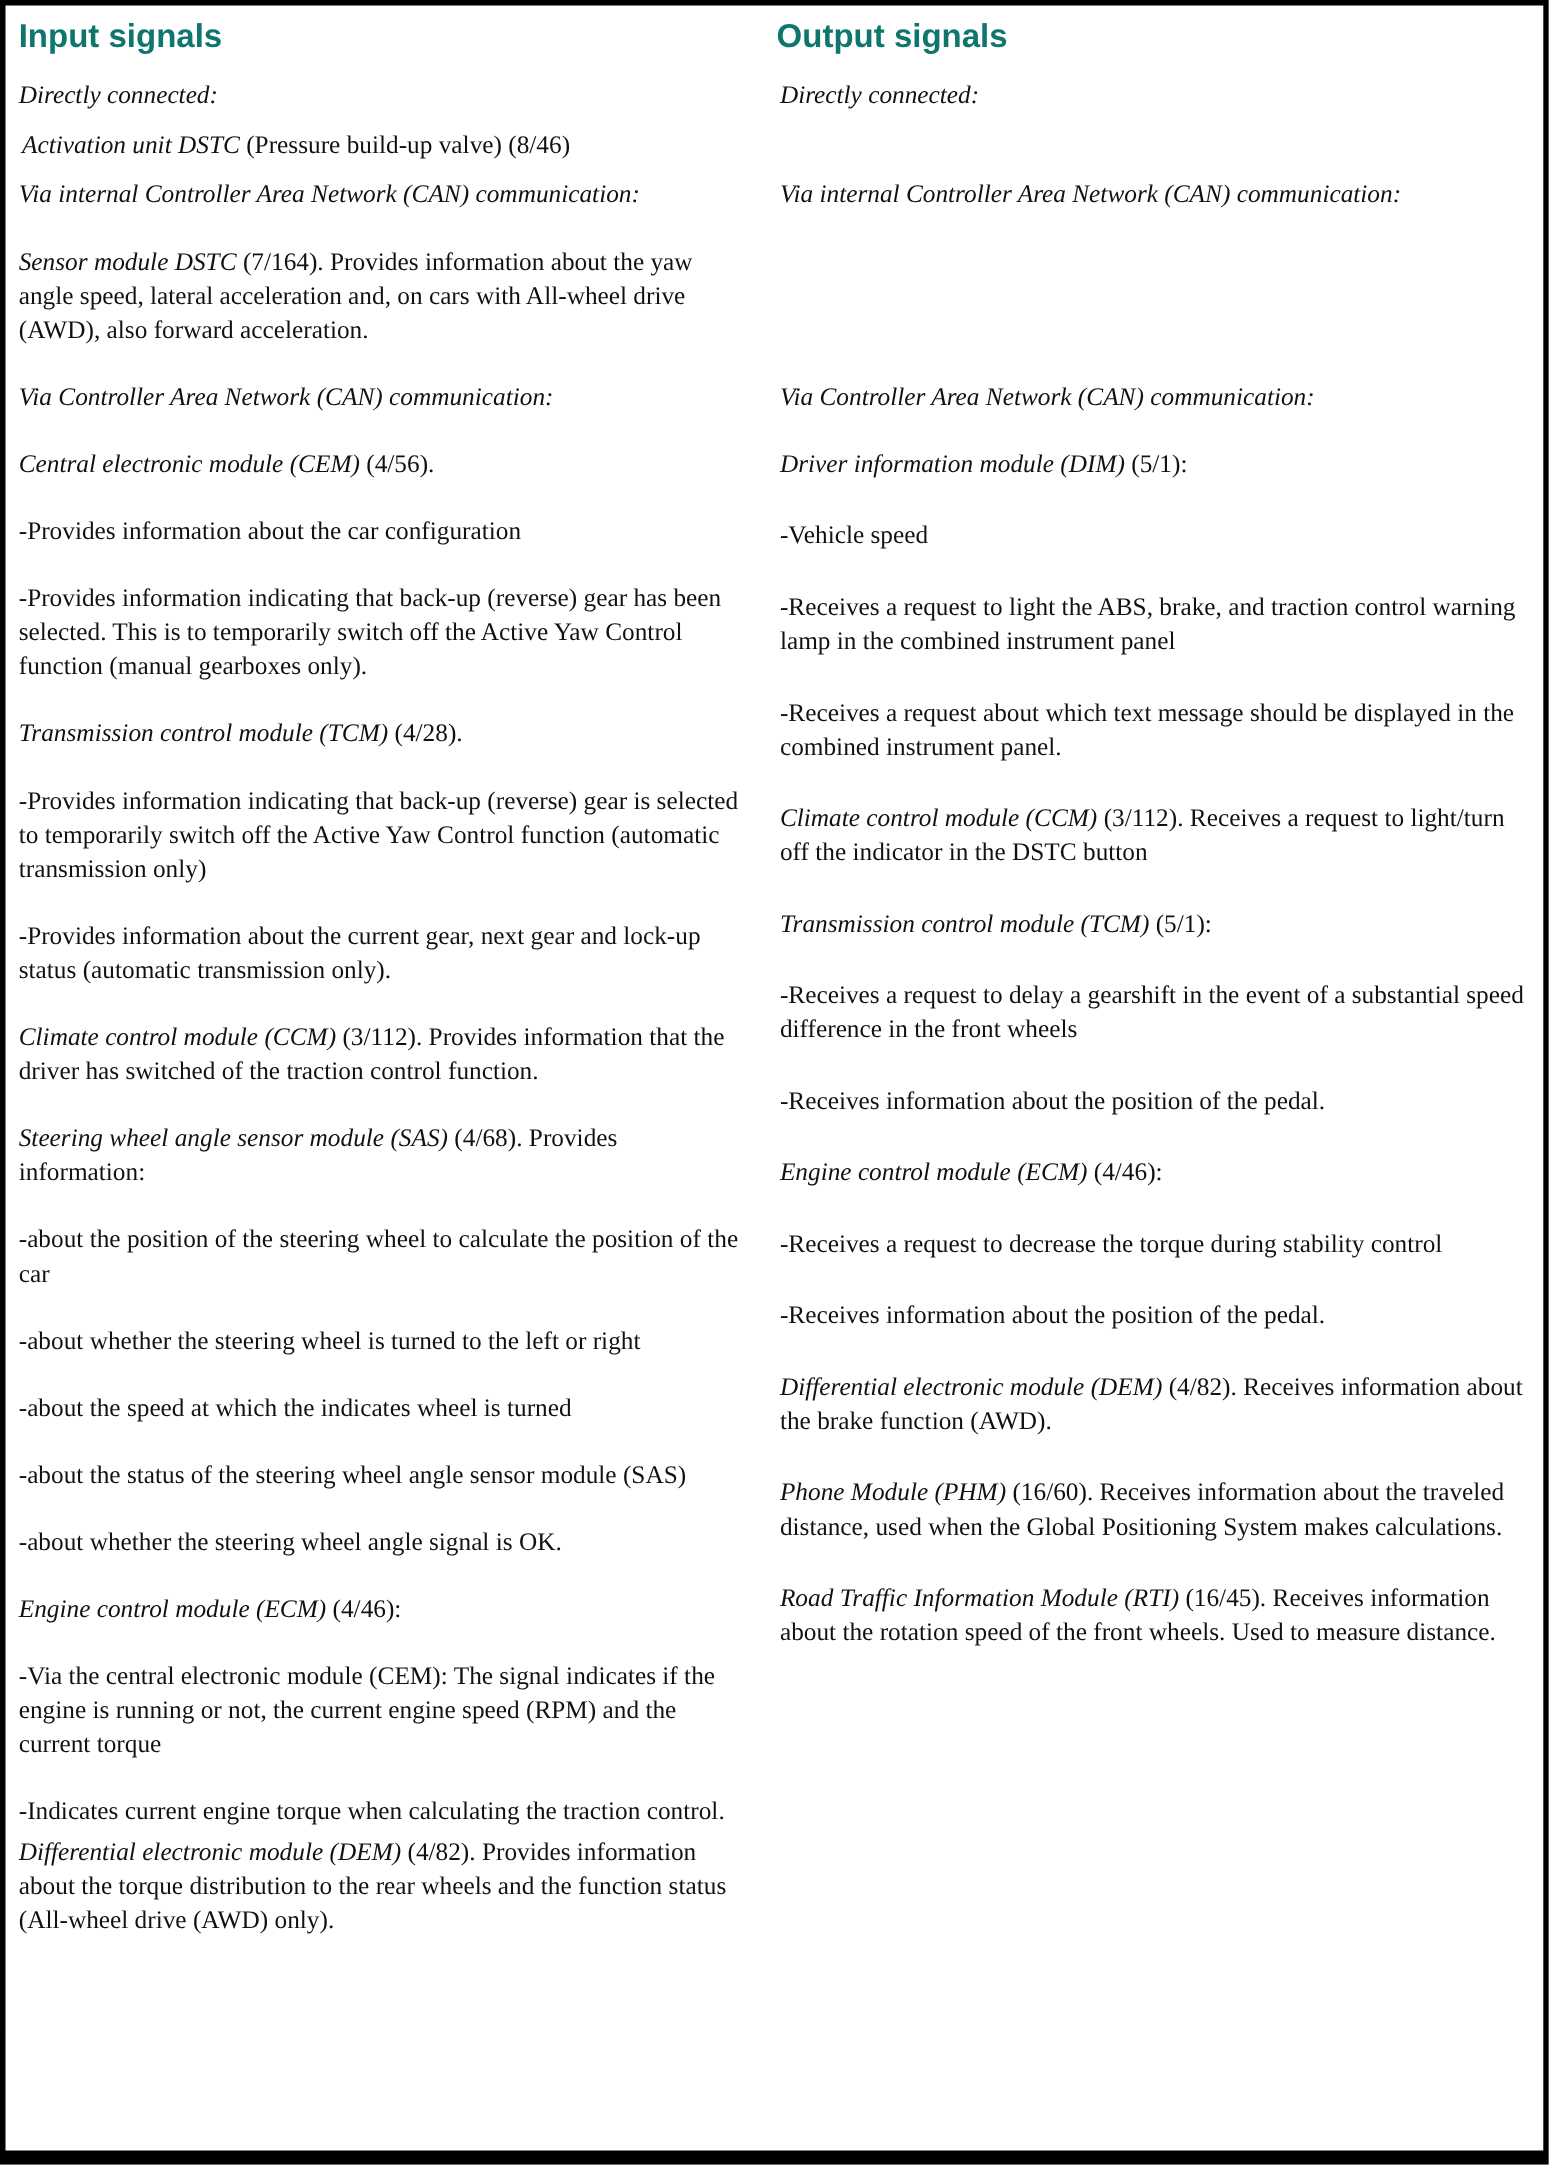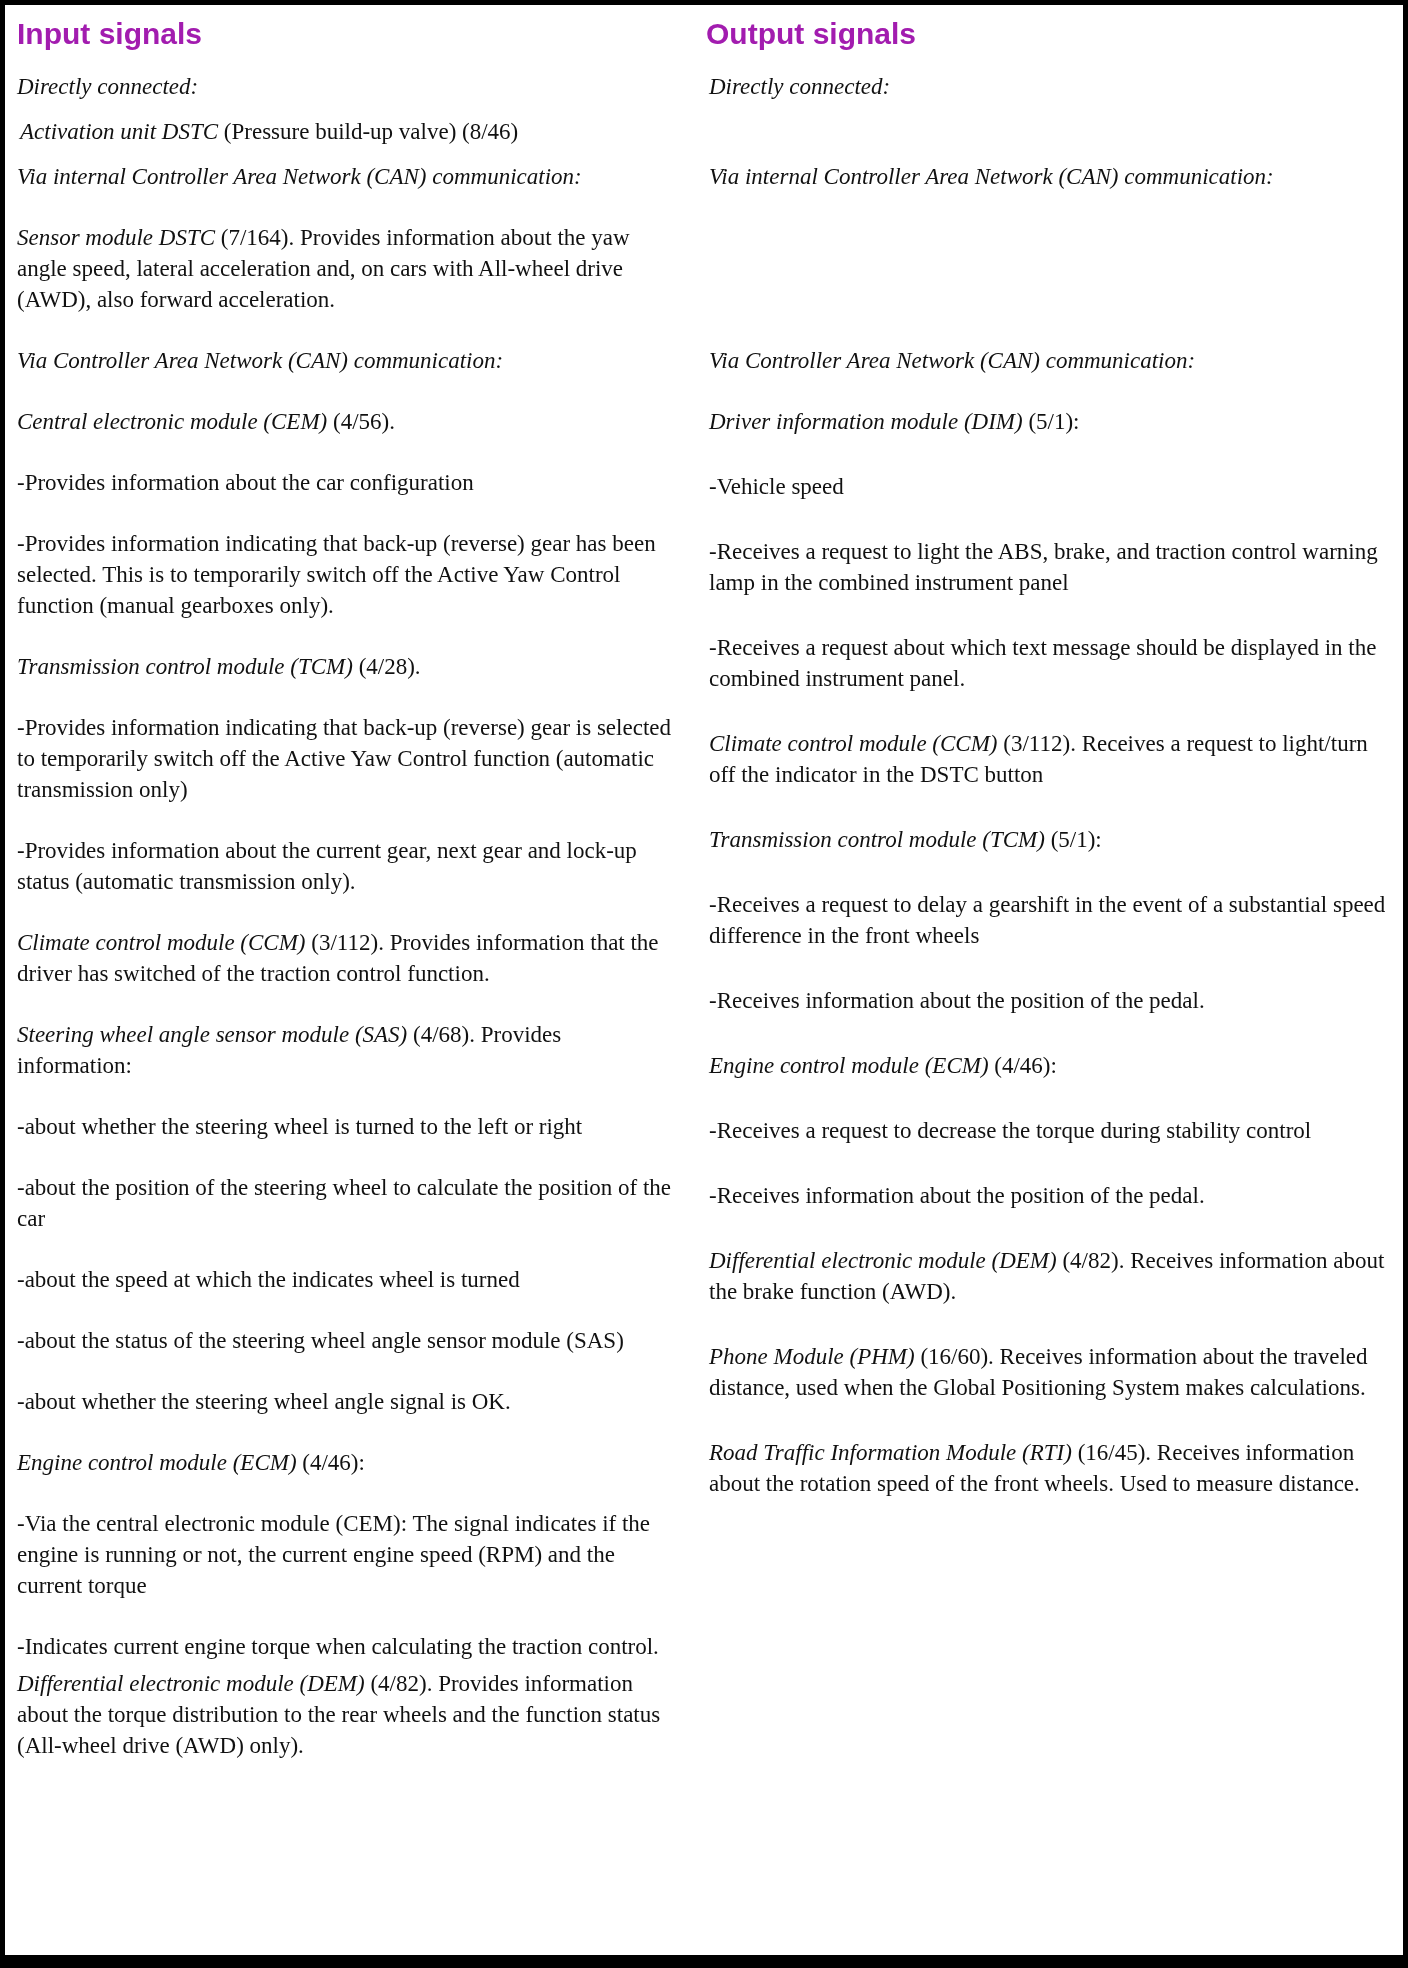--- a/index.html
+++ b/index.html
@@ -19,21 +19,21 @@
     color: #111111;
     overflow: hidden;
   }
   .headers { display: flex; margin-bottom: 20px; }
   .headers .hdr {
     width: 50%;
     font-family: "Liberation Sans", "DejaVu Sans", sans-serif;
     font-weight: 700;
     font-size: 30px;
     line-height: 34px;
-    color: #a21caf;
+    color: #0f766e;
   }
   .rows { width: 100%; }
   .row { display: flex; align-items: flex-start; }
   .col { width: 50%; }
   .col-left { padding-right: 26px; }
   .col-right { padding-left: 3px; padding-right: 4px; }
   p.para { margin: 0 0 30px 0; }
   p.para em { font-style: italic; text-align: center; }
   
   .row-0 .col p.para { margin-bottom: 14px; }
@@ -92,22 +92,22 @@
       <div class="row row-5">
         <div class="col col-left">
           <p class="para"><em>Central electronic module (CEM)</em> (4/56).</p>
           <p class="para">-Provides information about the car configuration</p>
           <p class="para">-Provides information indicating that back-up (reverse) gear has been selected. This is to temporarily switch off the Active Yaw Control function (manual gearboxes only).</p>
           <p class="para"><em>Transmission control module (TCM)</em> (4/28).</p>
           <p class="para">-Provides information indicating that back-up (reverse) gear is selected to temporarily switch off the Active Yaw Control function (automatic transmission only)</p>
           <p class="para">-Provides information about the current gear, next gear and lock-up status (automatic transmission only).</p>
           <p class="para"><em>Climate control module (CCM)</em> (3/112). Provides information that the driver has switched of the traction control function.</p>
           <p class="para"><em>Steering wheel angle sensor module (SAS)</em> (4/68). Provides information:</p>
+          <p class="para">-about the position of the steering wheel to calculate the position of the car</p>
           <p class="para">-about whether the steering wheel is turned to the left or right</p>
-          <p class="para">-about the position of the steering wheel to calculate the position of the car</p>
           <p class="para">-about the speed at which the indicates wheel is turned</p>
           <p class="para">-about the status of the steering wheel angle sensor module (SAS)</p>
           <p class="para">-about whether the steering wheel angle signal is OK.</p>
           <p class="para"><em>Engine control module (ECM)</em> (4/46):</p>
           <p class="para">-Via the central electronic module (CEM): The signal indicates if the engine is running or not, the current engine speed (RPM) and the current torque</p>
           <p class="para">-Indicates current engine torque when calculating the traction control.</p>
           <p class="para"><em>Differential electronic module (DEM)</em> (4/82). Provides information about the torque distribution to the rear wheels and the function status (All-wheel drive (AWD) only).</p>
         </div>
         <div class="col col-right">
           <p class="para"><em>Driver information module (DIM)</em> (5/1):</p>

